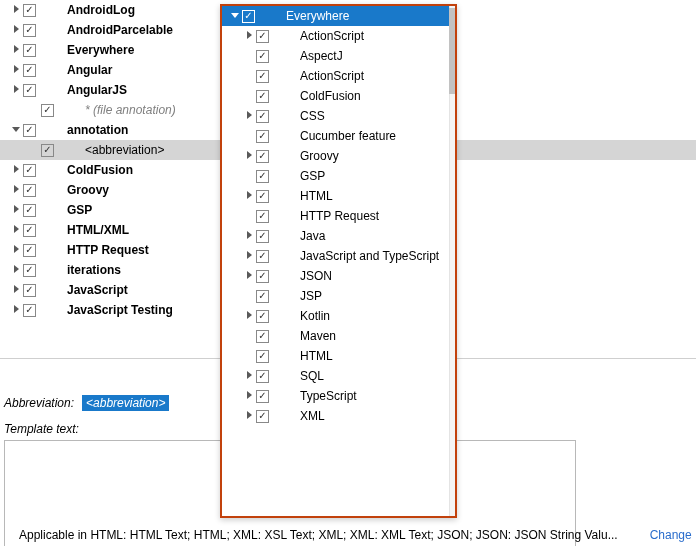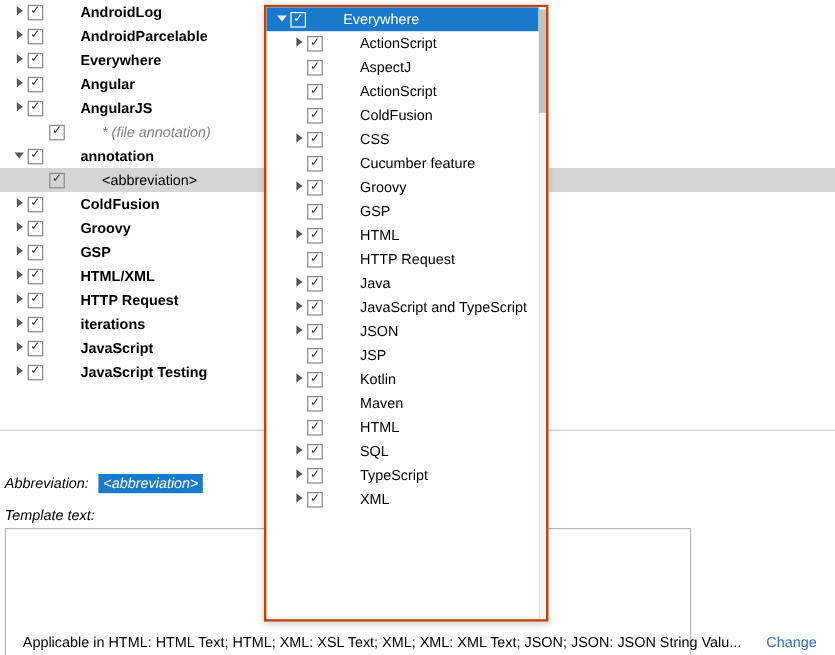--- a/index.html
+++ b/index.html
@@ -28,21 +28,21 @@
   .popup-row .arrow { width: 14px; }
   .popup-row.head { background: #1979ca; color: #fff; }
   .popup-row.head .cb { border-color: #fff; }
   .popup-row.head .cb::after { color: #fff; }
   .popup-row.head .arrow { color: #fff; }
   .pad { width: 14px; }
   .scrollbar { position: absolute; right: 0; top: 0; bottom: 0; width: 6px; background: #f4f4f4; border-left: 1px solid #e4e4e4; }
   .thumb { position: absolute; right: 0; top: 2px; width: 6px; height: 86px; background: #c2c2c2; }
   .bottom-line { position: absolute; left: 19px; bottom: 1px; width: 690px; height: 20px; display: flex; align-items: center; white-space: nowrap; overflow: hidden; }
   .bottom-line .txt { flex: 0 1 auto; overflow: hidden; text-overflow: ellipsis; }
-  .bottom-line .link { color: #2a6dcc; margin-left: 0; cursor: pointer; padding-left: 21px; }
+  .bottom-line .link { color: #2a6dcc; margin-left: 11px; cursor: pointer; padding-left: 21px; }
   svg.tri { width: 10px; height: 10px; }
 </style>
 </head>
 <body>
 
 <div class="left-tree" id="left-tree">
     <div class="tree-row">
       <span class="arrow"><svg class="tri" viewBox="0 0 10 10">
           <path d="M3 1 L8 5 L3 9 Z" fill="#595959"></path>
         </svg></span>

